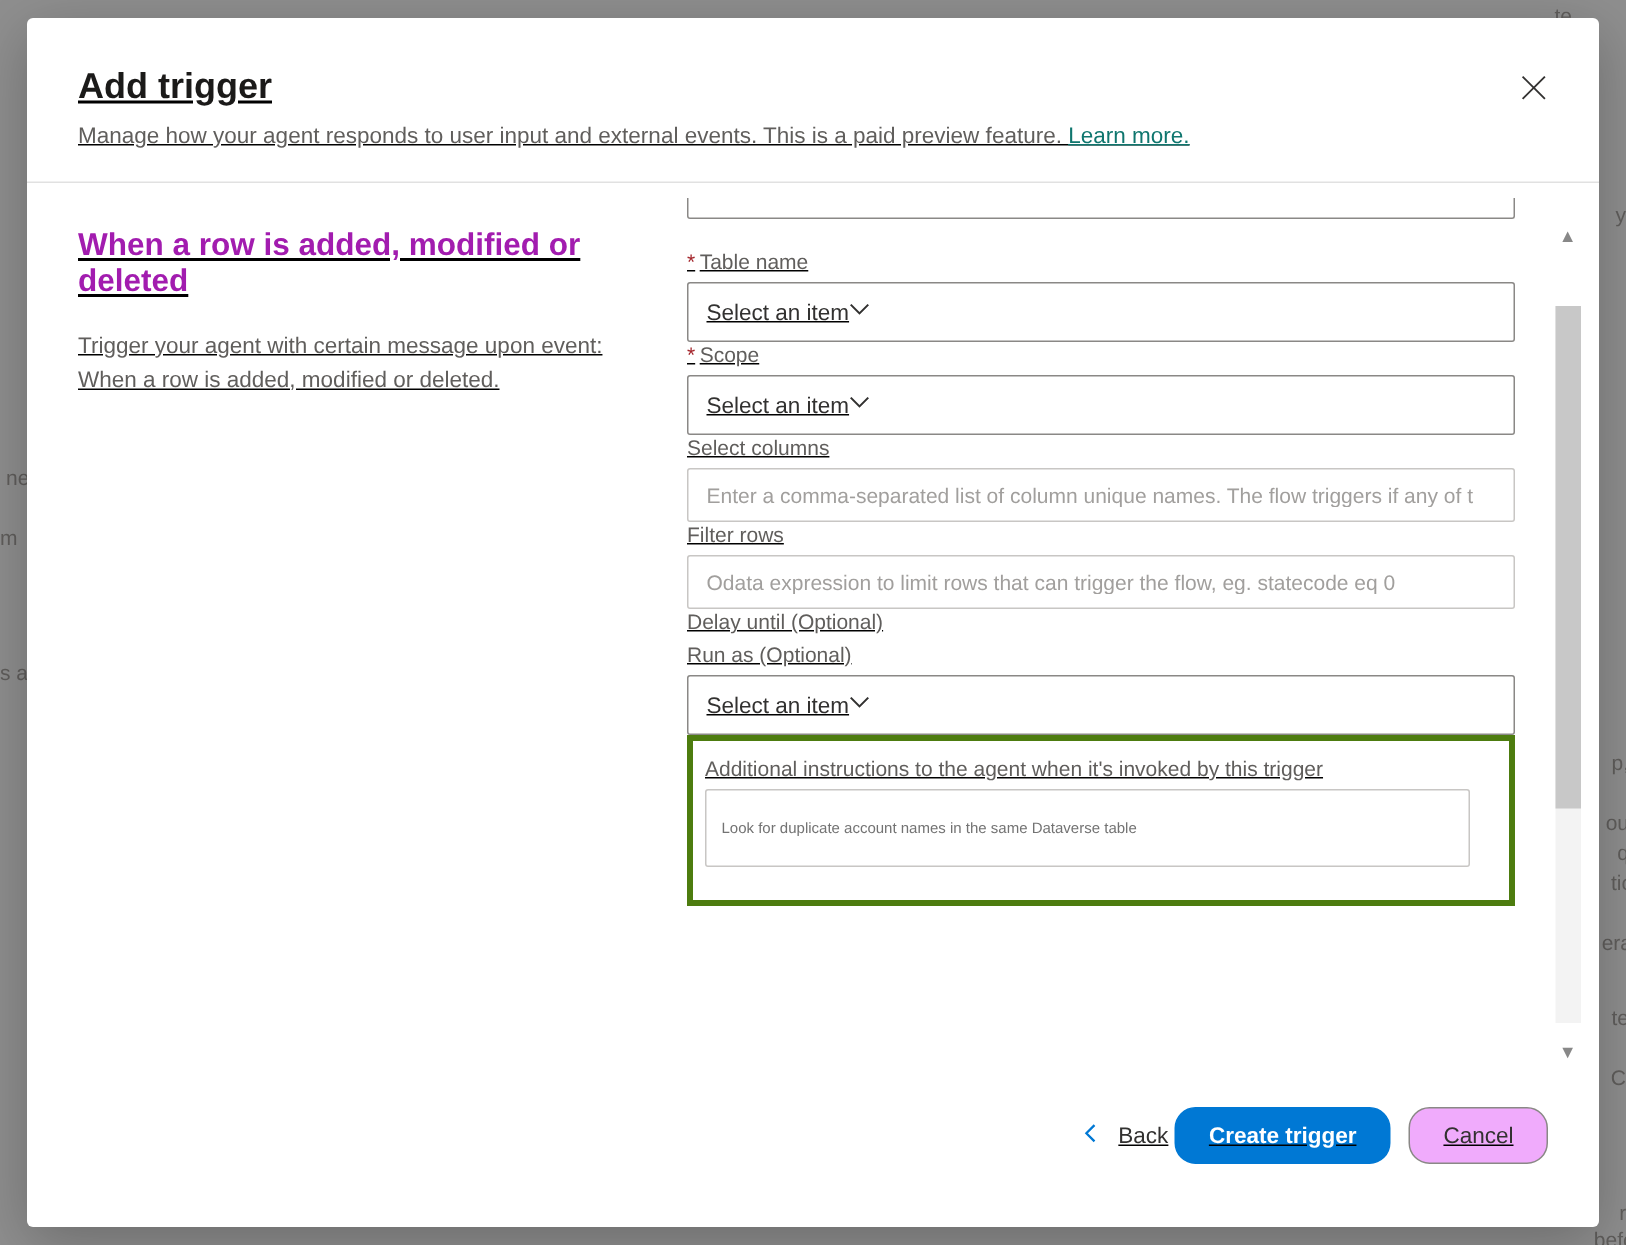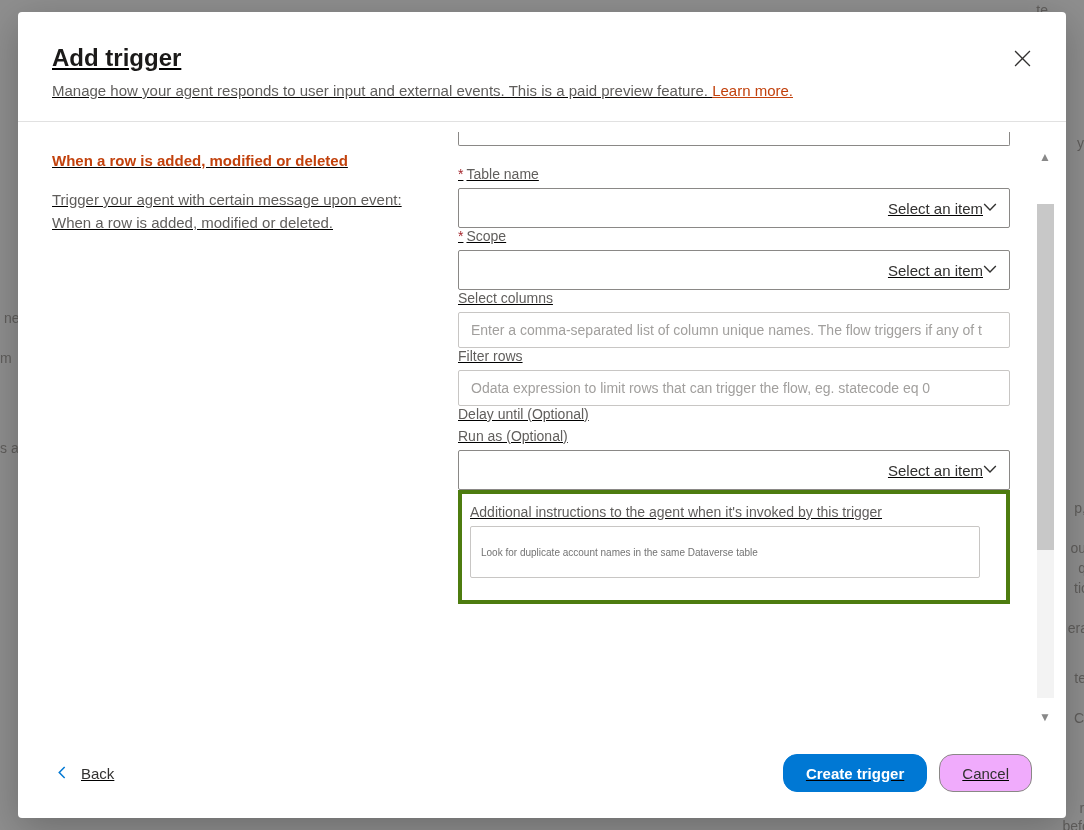--- a/index.html
+++ b/index.html
@@ -43,21 +43,21 @@
       font-weight: 600;
       color: #1b1a19;
       margin-bottom: 8px;
     }
     .modal-subtitle {
       font-size: 15px;
       color: #605e5c;
       line-height: 1.4;
     }
     .learn-more {
-      color: #c2410c;
+      color: #0f766e;
       text-decoration: underline;
       cursor: pointer;
     }
     .close-btn {
       position: absolute;
       top: 34px;
       right: 30px;
       width: 28px;
       height: 28px;
       background: transparent;
@@ -74,23 +74,23 @@
     .modal-body {
       flex: 1;
       display: flex;
       overflow: hidden;
     }
     .left-panel {
       width: 430px;
       padding: 30px 34px;
     }
     .left-title {
-      font-size: 15px;
+      font-size: 21px;
       font-weight: 600;
-      color: #c2410c;
+      color: #a21caf;
       margin-bottom: 20px;
     }
     .left-desc {
       font-size: 15px;
       color: #605e5c;
       line-height: 1.5;
     }
     .right-panel {
       flex: 1;
       padding: 10px 56px 10px 10px;
@@ -137,21 +137,21 @@
       margin-right: 3px;
     }
     .select-box {
       width: 100%;
       height: 40px;
       border: 1px solid #8a8886;
       border-radius: 2px;
       padding: 0 12px;
       display: flex;
       align-items: center;
-      justify-content: flex-end;
+      justify-content: flex-start;
       font-size: 15px;
       color: #323130;
       cursor: pointer;
       background: #fff;
     }
     .select-box .chevron svg {
       width: 14px;
       height: 14px;
     }
     .text-input {
@@ -187,24 +187,25 @@
       height: 52px;
       border: 1px solid #c8c6c4;
       border-radius: 2px;
       padding: 0 10px;
       font-size: 10px;
       font-family: inherit;
       color: #737373;
       background: #fff;
     }
     .modal-footer {
-      padding: 16px 34px 26px 34px;
+      padding: 16px 34px 42px 34px;
       display: flex;
       align-items: center;
-      justify-content: space-between;
+      justify-content: flex-end;
+      margin-left: 12px;
     }
     .back-btn {
       display: flex;
       align-items: center;
       gap: 12px;
       background: transparent;
       border: none;
       cursor: pointer;
       font-size: 15px;
       color: #323130;

